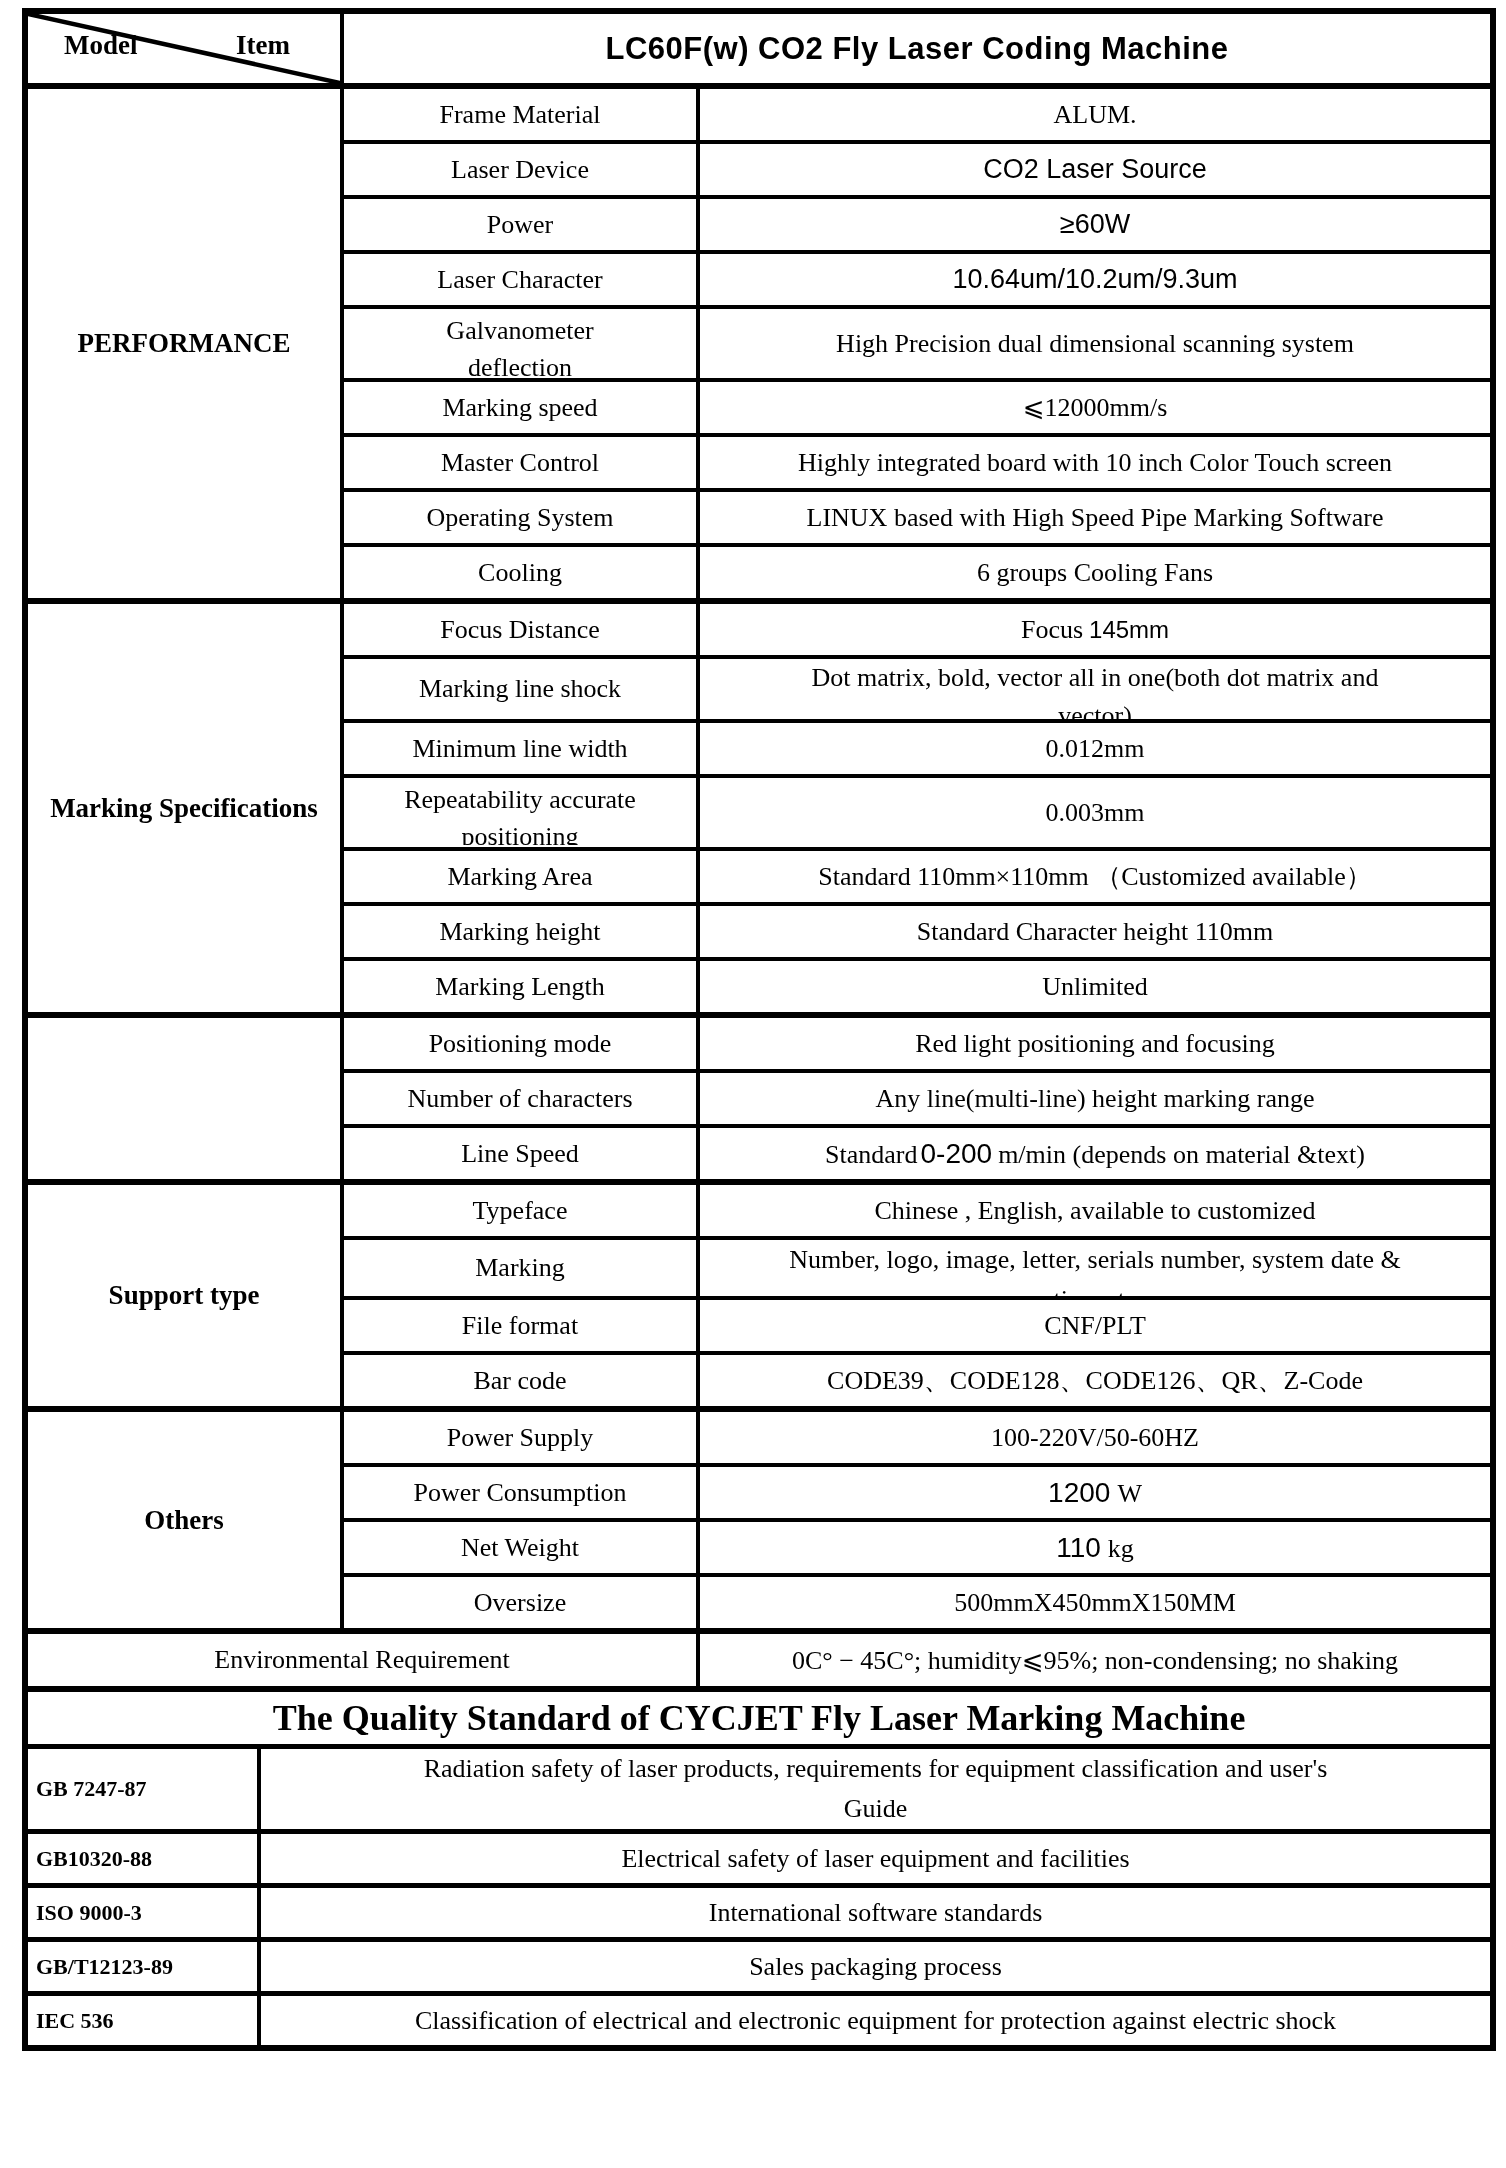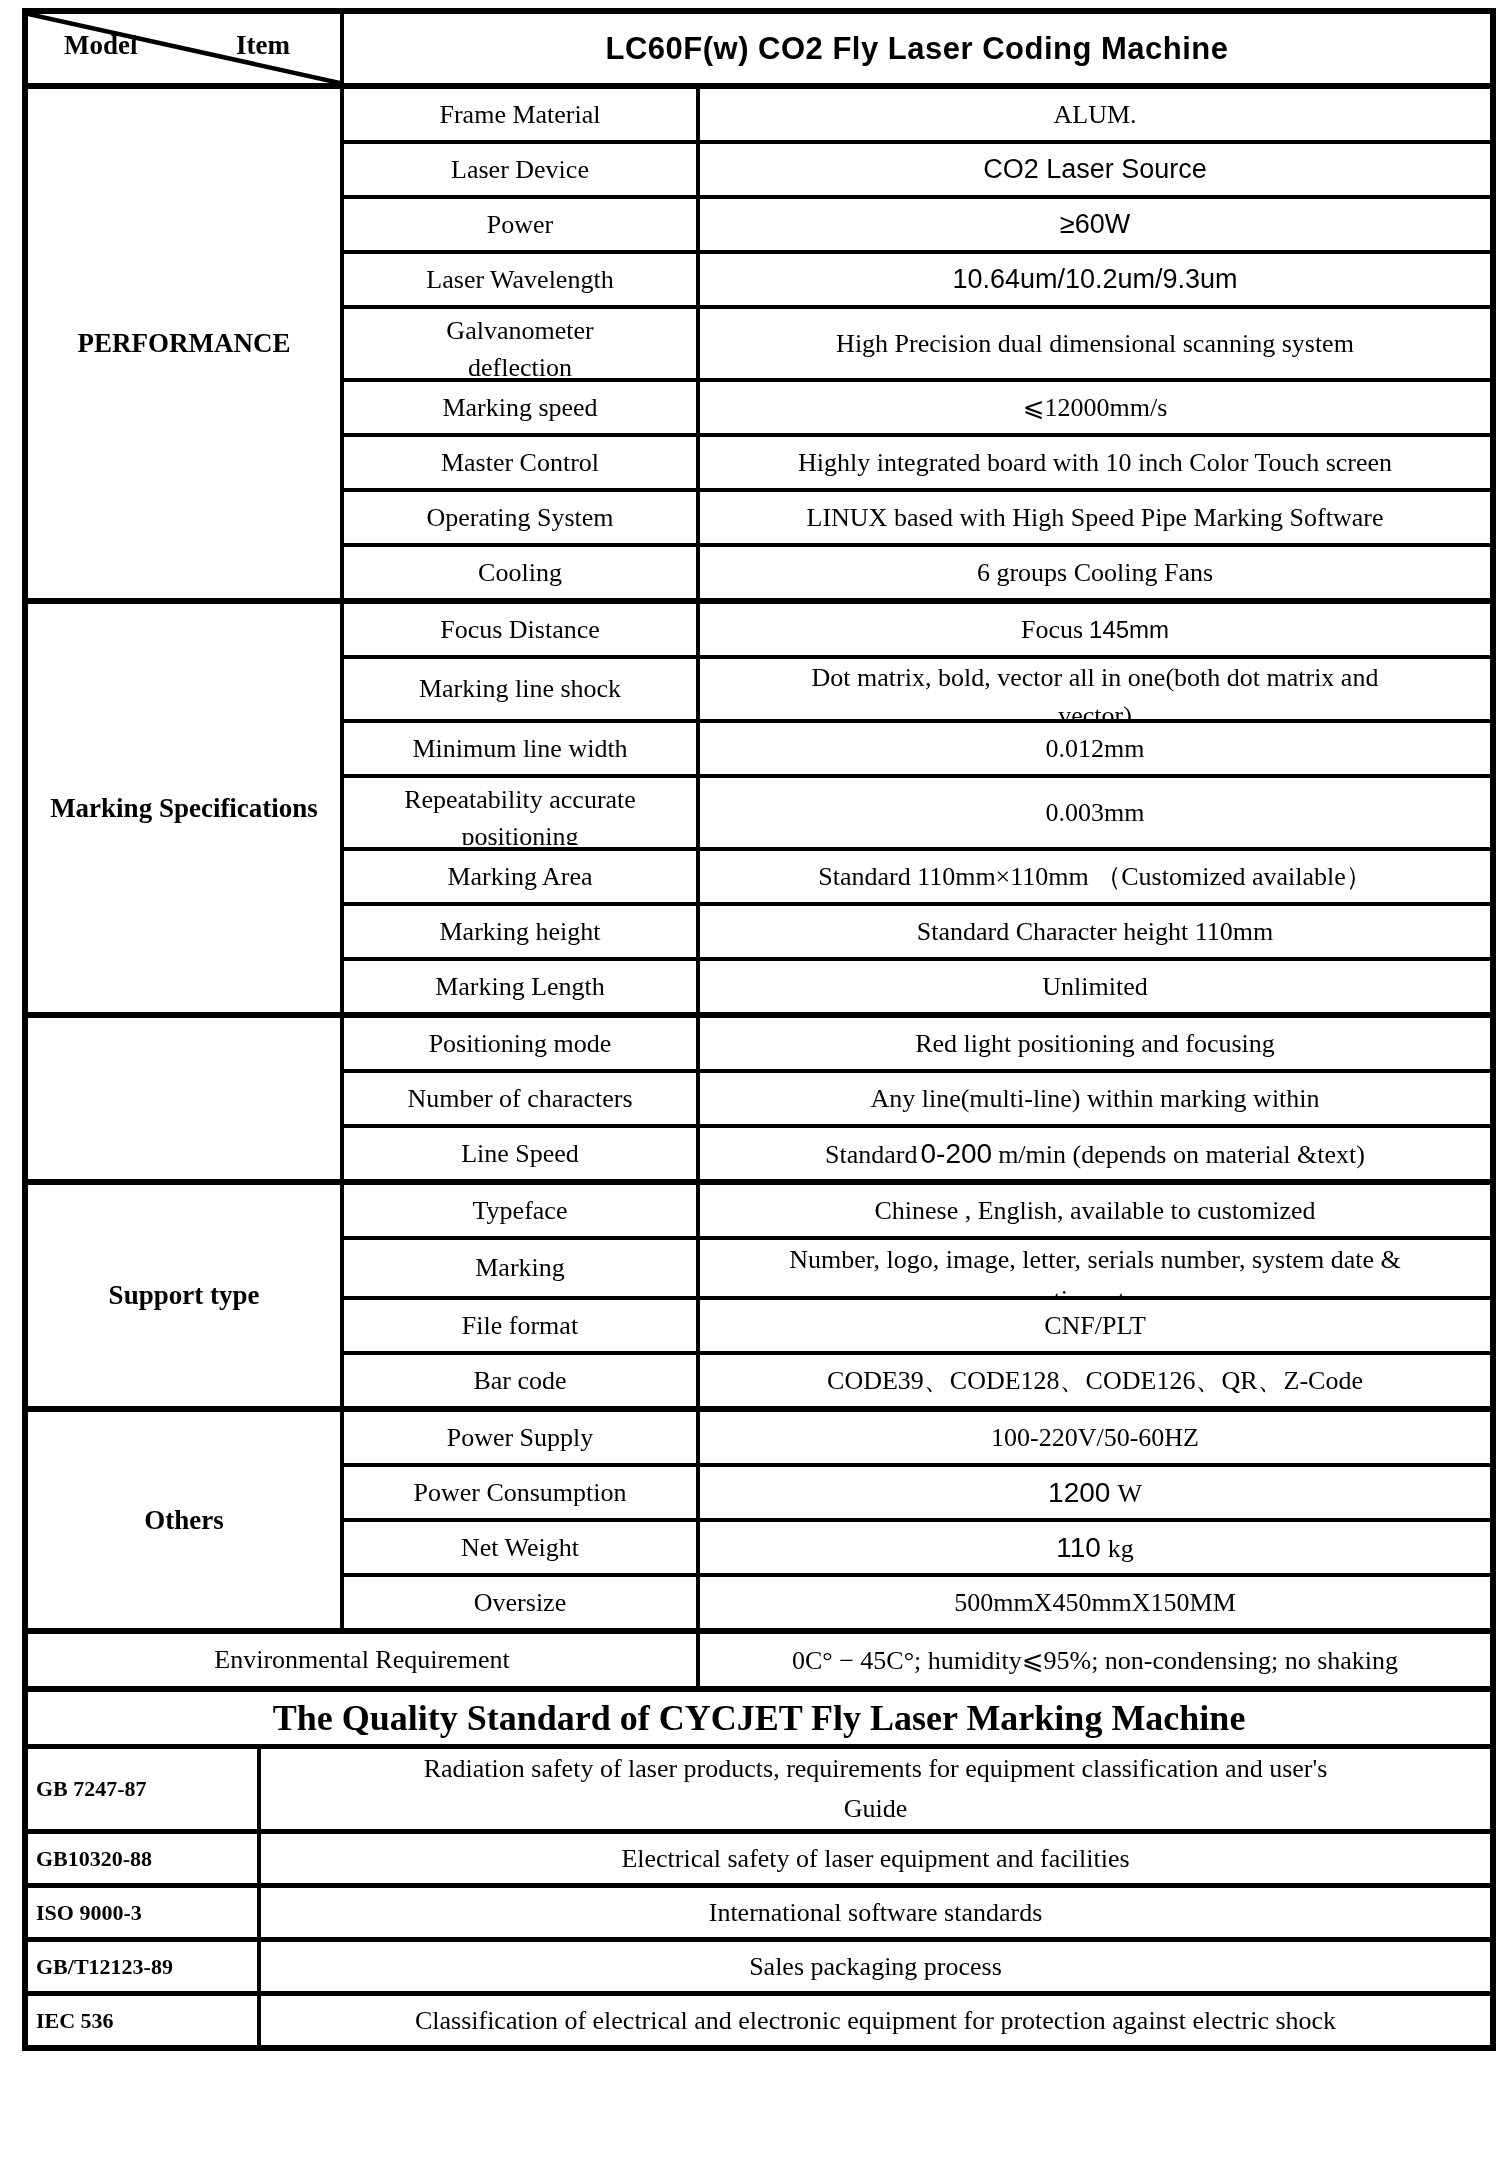--- a/index.html
+++ b/index.html
@@ -78,21 +78,21 @@
     </tr>
     <tr class="rn">
       <td class="lbl">Laser Device</td>
       <td class="valsans">CO2 Laser Source</td>
     </tr>
     <tr class="rn">
       <td class="lbl">Power</td>
       <td class="valsans">≥60W</td>
     </tr>
     <tr class="rn">
-      <td class="lbl">Laser Wavelength</td>
+      <td class="lbl">Laser Character</td>
       <td class="valsans">10.64um/10.2um/9.3um</td>
     </tr>
     <tr class="tall">
       <td class="lbl">
         <div class="clipbox narrow">Galvanometer deflection</div>
       </td>
       <td class="val">High Precision dual dimensional scanning system</td>
     </tr>
     <tr class="rn">
       <td class="lbl">Marking speed</td>
@@ -150,21 +150,21 @@
       <td class="val">Unlimited</td>
     </tr>
 
     <tr class="sec rn">
       <td class="seclbl" rowspan="3"></td>
       <td class="lbl">Positioning mode</td>
       <td class="val">Red light positioning and focusing</td>
     </tr>
     <tr class="rn">
       <td class="lbl">Number of characters</td>
-      <td class="val">Any line(multi-line) within marking within</td>
+      <td class="val">Any line(multi-line) height marking range</td>
     </tr>
     <tr class="rn">
       <td class="lbl">Line Speed</td>
       <td class="val">
         <span>Standard</span><span class="sans" style="font-size:28px;margin-left:3px">0-200</span><span class="gap">m/min (depends on material &amp;text)</span>
       </td>
     </tr>
 
     <tr class="sec rn">
       <td class="seclbl" rowspan="4">Support type</td>

